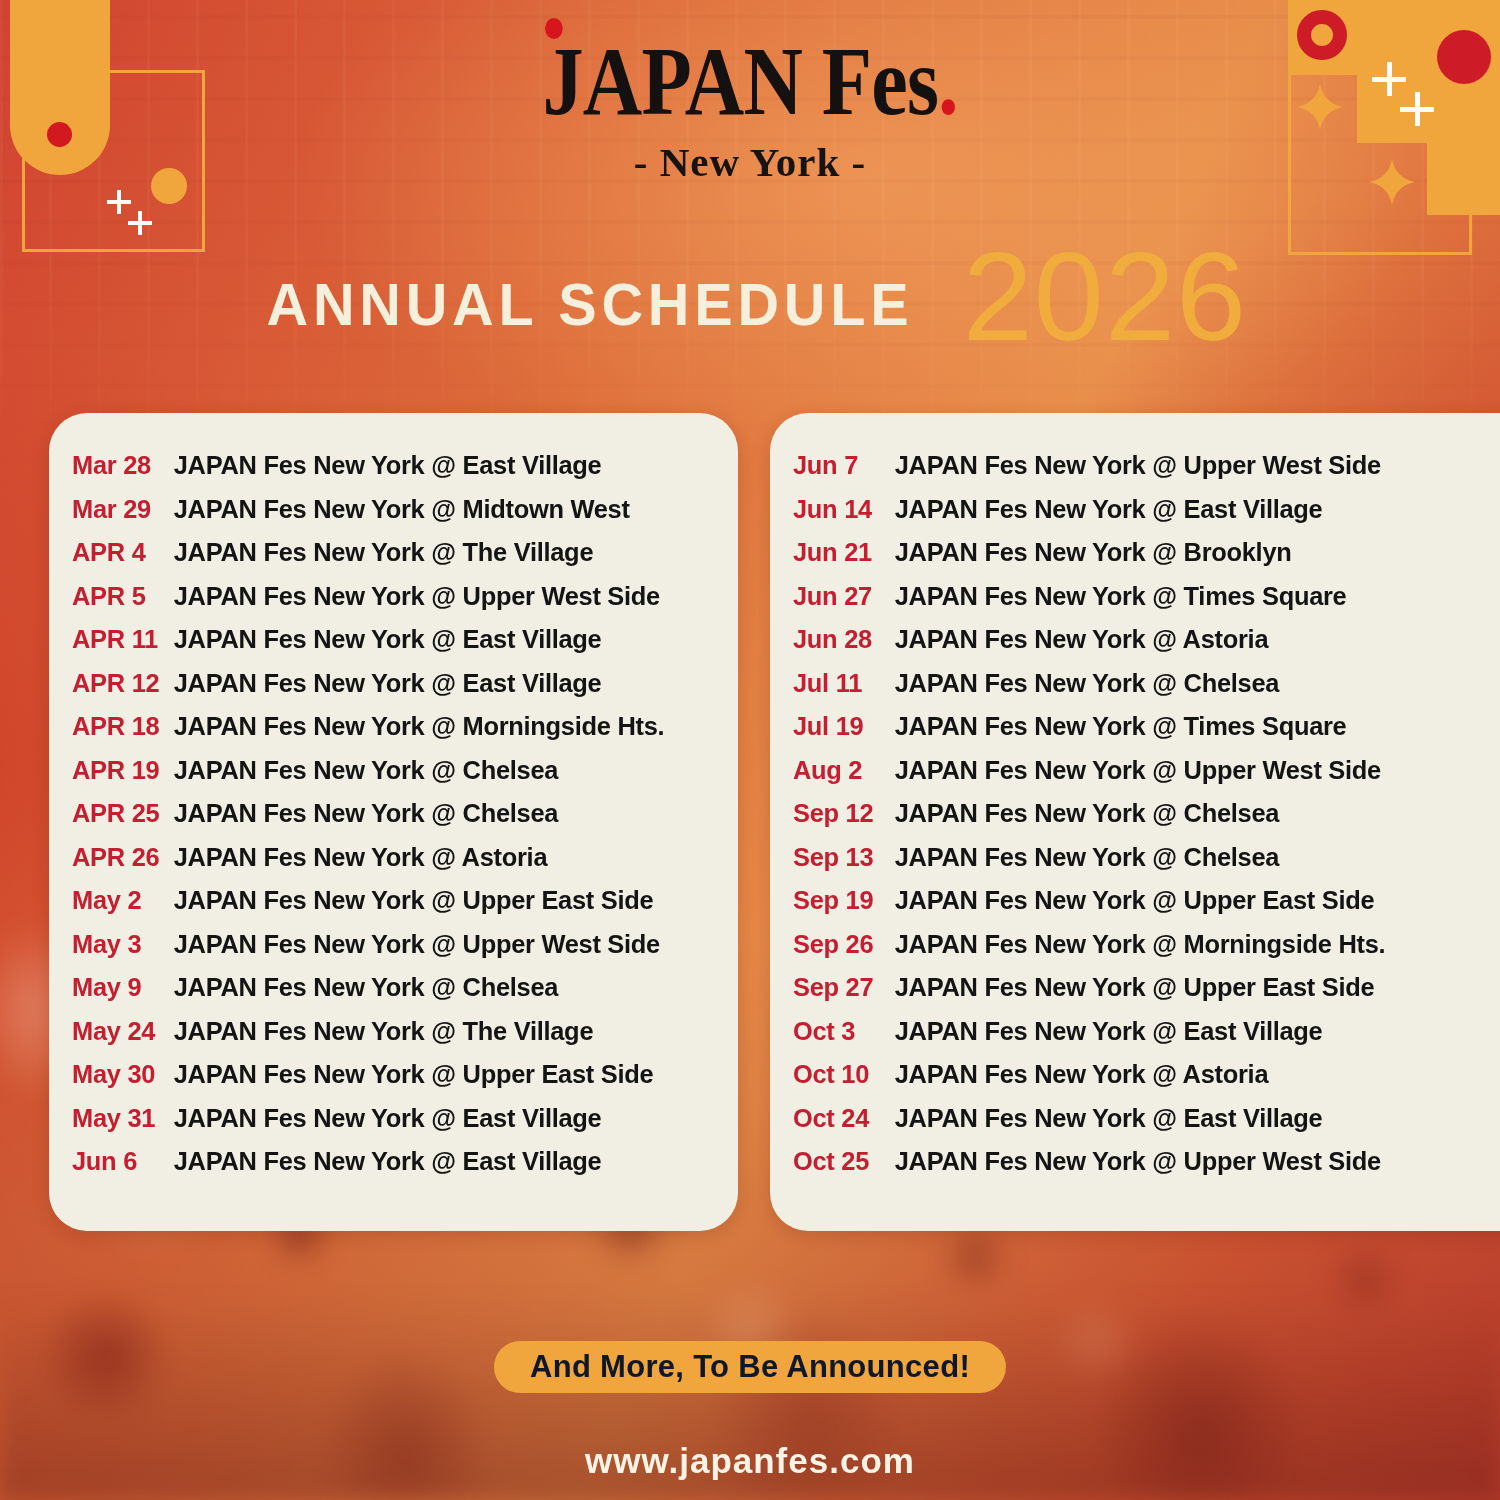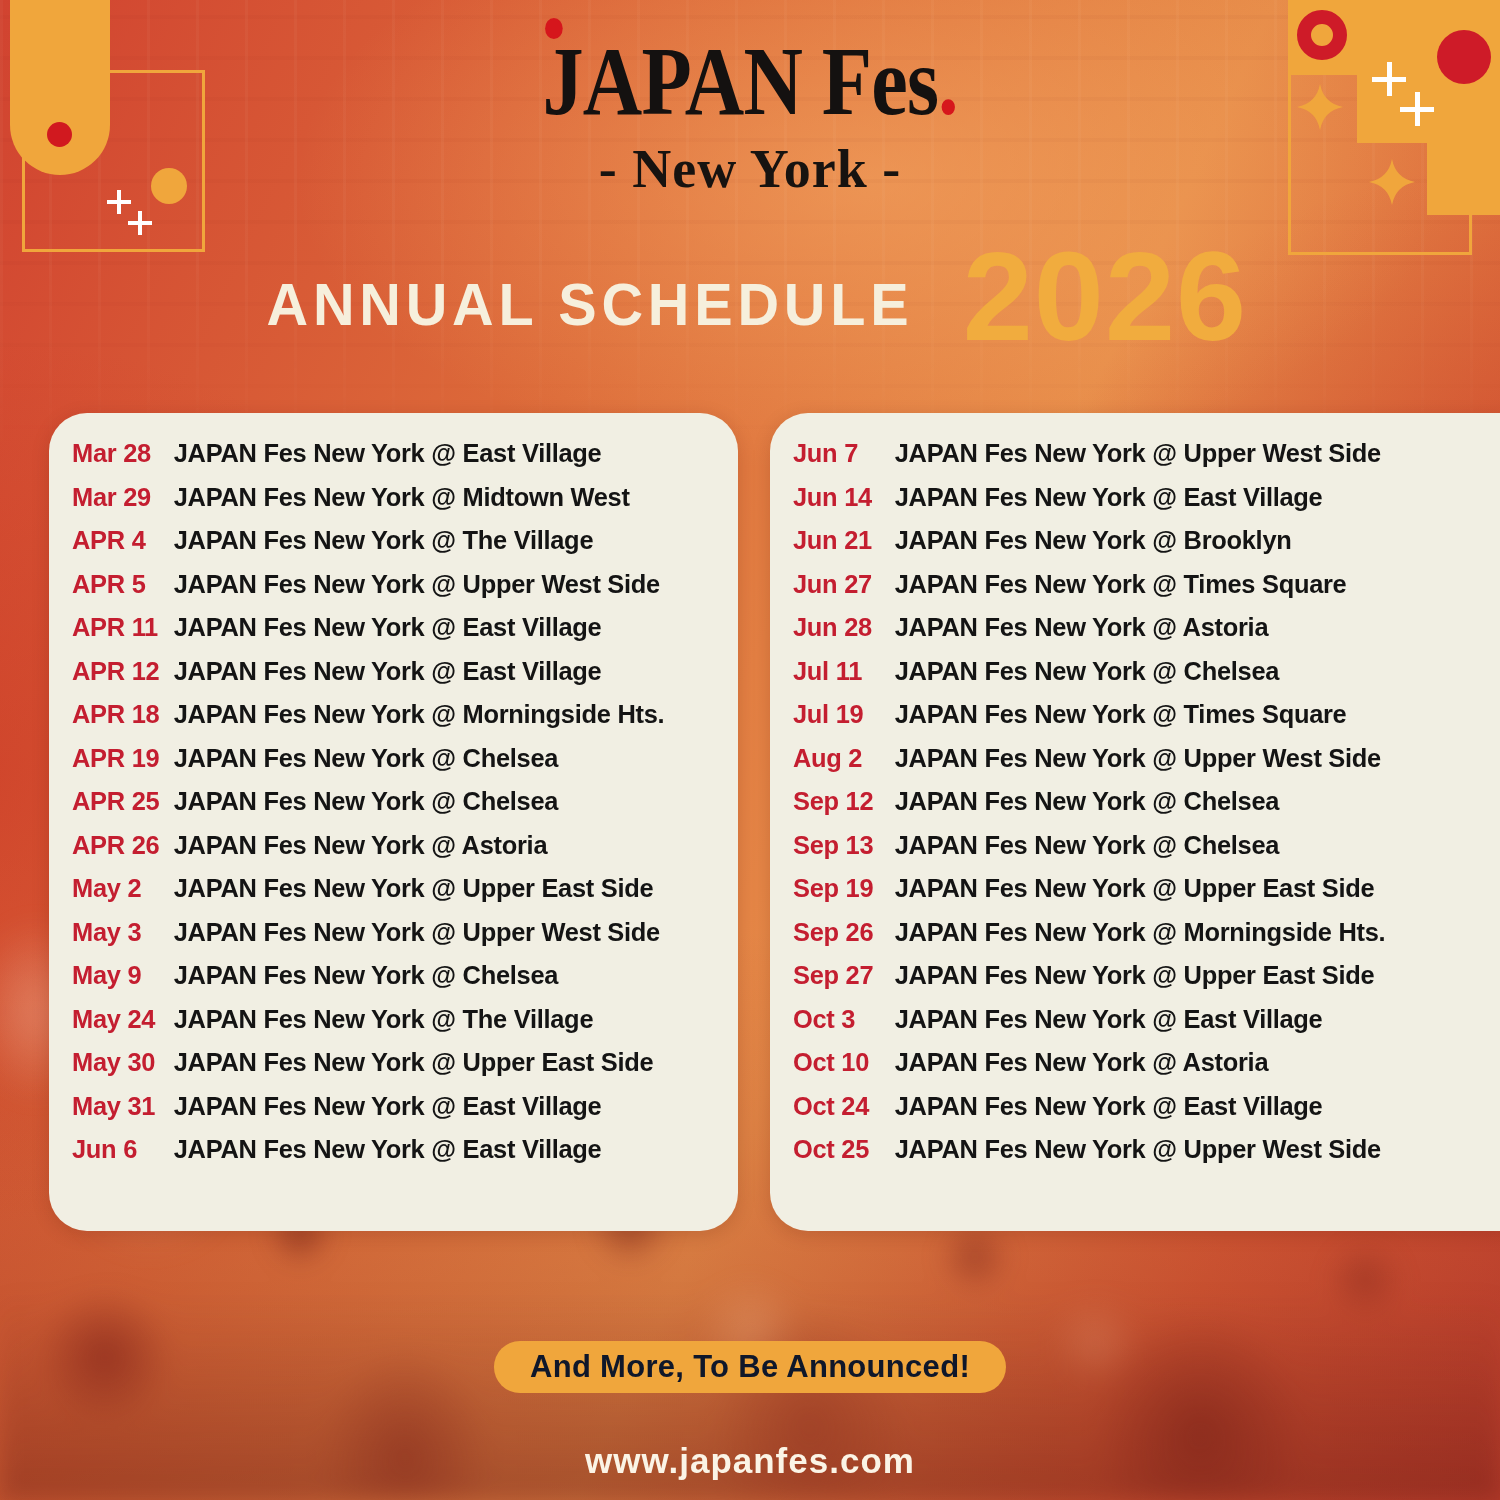--- a/index.html
+++ b/index.html
@@ -75,37 +75,37 @@
   
   .logo{position:absolute;top:30px;left:0;width:100%;text-align:center;}
   .logo-text{
     display:inline-block;position:relative;font-family:"Liberation Serif",serif;font-weight:bold;
     font-size:98px;line-height:1.05;color:#141110;transform:scaleX(.84);letter-spacing:-1px;
   }
   .logo-jdot{position:absolute;left:3px;top:-12px;width:21px;height:21px;border-radius:50%;background:#D6161C;}
   .logo-period{color:#D6161C;}
   .logo-sub{
     position:absolute;top:138px;left:0;width:100%;text-align:center;
-    font-family:"Liberation Serif",serif;font-weight:bold;font-size:54px;color:#171310;letter-spacing:1px;
+    font-family:"Liberation Serif",serif;font-weight:bold;font-size:41px;color:#171310;letter-spacing:1px;
   }
   .heading{
     position:absolute;top:248px;left:0;width:100%;
     display:flex;justify-content:center;align-items:center;gap:36px;
   }
   .heading-label{
     font-weight:bold;font-size:60px;color:#F6EFDC;letter-spacing:5px;transform:scaleX(.96);white-space:nowrap;
   }
   .heading-year{
-    font-weight:bold;font-size:126px;color:#F1AC3E;letter-spacing:1px;line-height:1;margin-top:-14px;
+    font-weight:normal;font-size:126px;color:#F1AC3E;letter-spacing:1px;line-height:1;margin-top:-14px;
   }
 
   
   .card{
     position:absolute;top:413px;height:818px;background:#F1EFE3;border-radius:38px;
-    padding:19px 14px 0 23px;box-sizing:border-box;box-shadow:0 4px 18px rgba(90,20,10,.18);
+    padding:31px 14px 0 23px;box-sizing:border-box;box-shadow:0 4px 18px rgba(90,20,10,.18);
   }
   .card-left{left:49px;width:689px;}
   .card-right{left:770px;width:772px;}
   .row{display:flex;align-items:center;height:43.5px;transform:scaleX(.96);transform-origin:left center;}
   .row .date{flex:none;width:106px;color:#C41E30;font-weight:bold;font-size:26.5px;letter-spacing:-.3px;white-space:nowrap;}
   .row .event{color:#141414;font-weight:bold;font-size:26.5px;letter-spacing:-.3px;white-space:nowrap;}
 
   
   .announce-pill{
     position:absolute;top:1341px;left:50%;transform:translateX(-50%);

